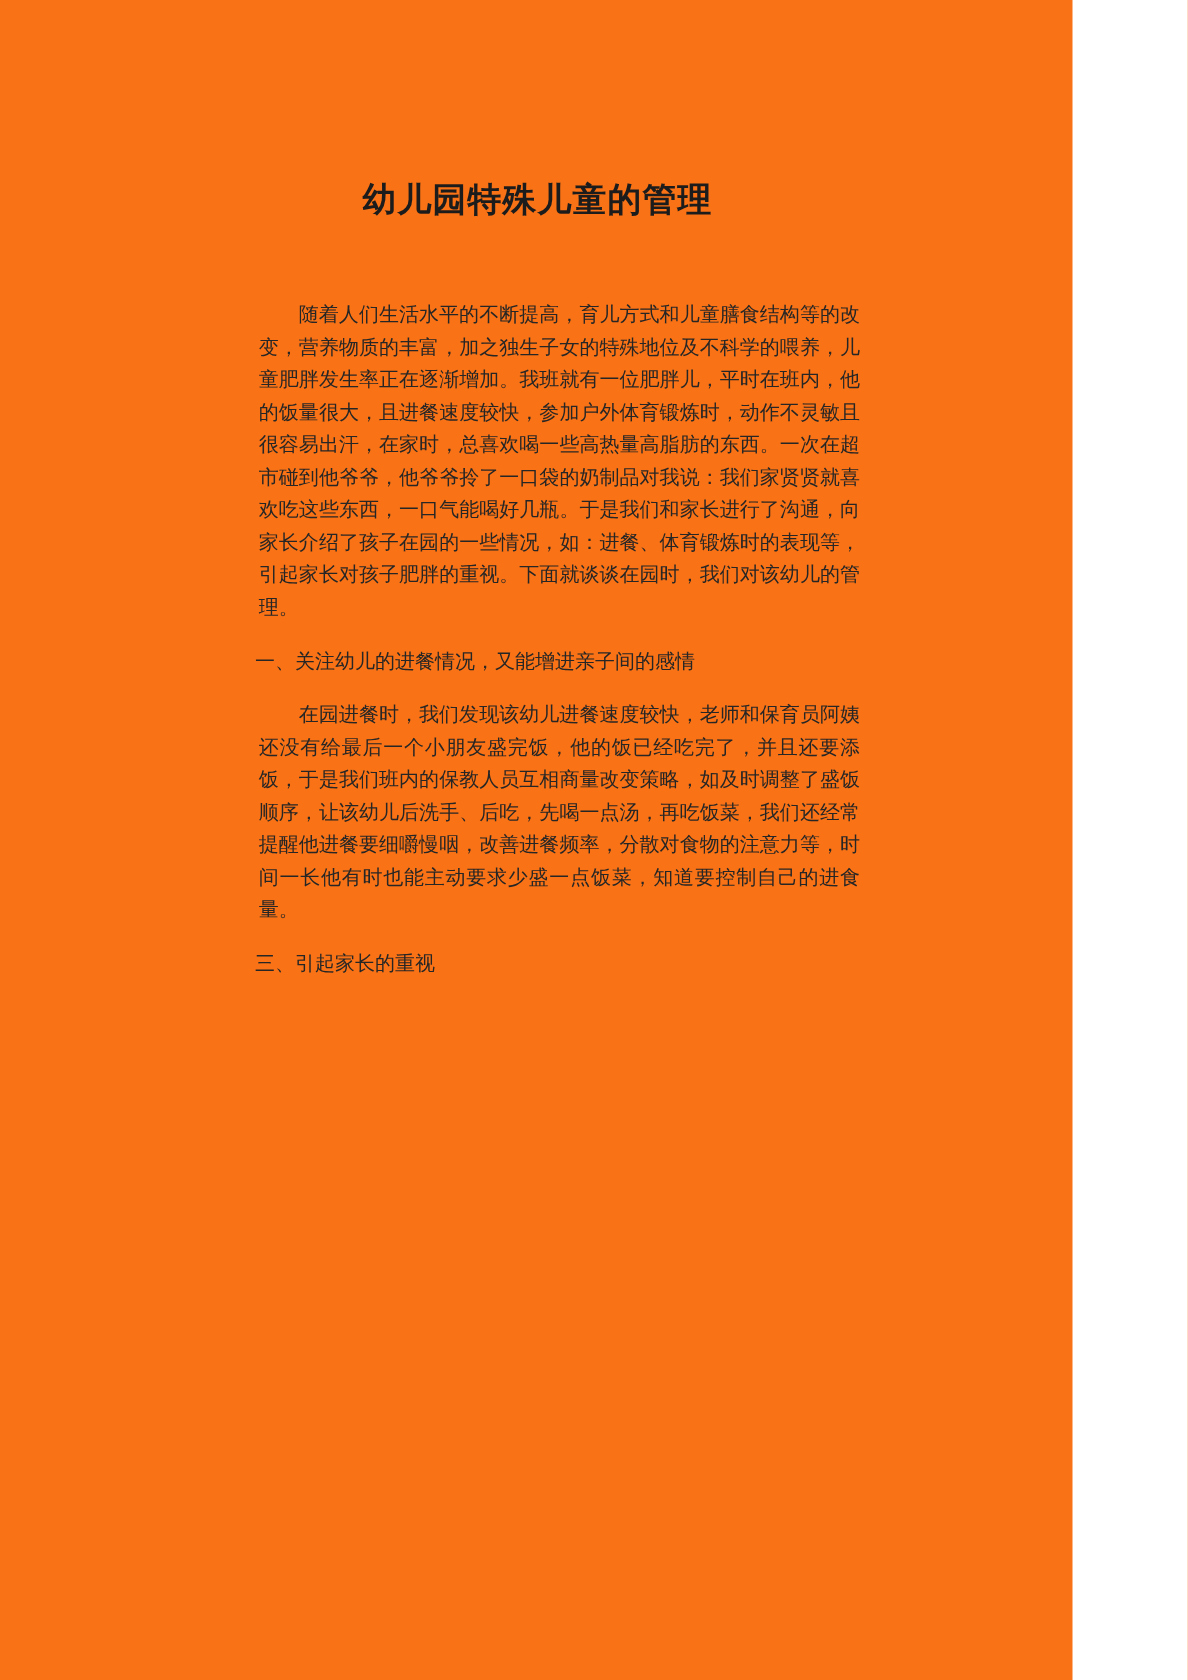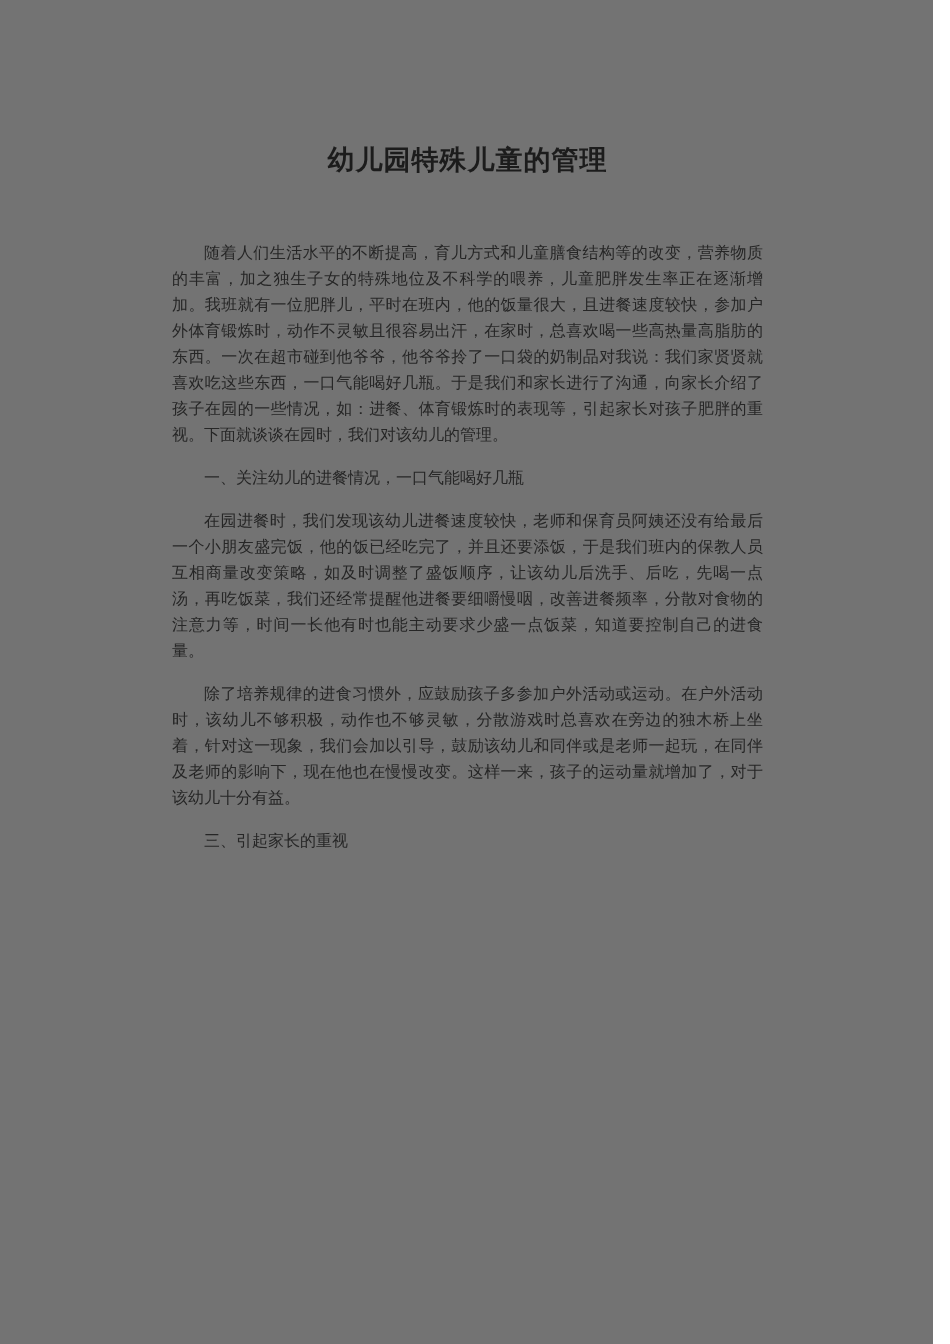--- a/index.html
+++ b/index.html
@@ -4,23 +4,23 @@
 <style>
   * { margin: 0; padding: 0; box-sizing: border-box; }
   html, body { background: #ffffff; }
   body {
     width: 950px;
     height: 1344px;
     overflow: hidden;
     font-family: "Liberation Sans", "DejaVu Sans", sans-serif;
   }
   .page {
-    width: 933px;
+    width: 858px;
     height: 1344px;
-    background: #737373;
+    background: #f97316;
     position: relative;
   }
   .content {
     padding: 142px 170px 0 172px;
   }
   .doc-title {
     text-align: center;
     font-size: 27px;
     font-weight: bold;
     color: #1c1c1c;
@@ -30,37 +30,37 @@
   .para, .heading {
     font-size: 16px;
     line-height: 26px;
     color: #262626;
     text-indent: 2em;
     margin: 0 0 17px 0;
   }
   .para {
     text-align: justify;
     text-justify: inter-ideograph;
+    margin-left: 35px;
   }
   .heading {
     font-weight: normal;
   }
 </style>
 </head>
 <body>
 
 <div class="page">
   <div class="content">
     <h1 class="doc-title">幼儿园特殊儿童的管理</h1>
 
     <p class="para">随着人们生活水平的不断提高，育儿方式和儿童膳食结构等的改变，营养物质的丰富，加之独生子女的特殊地位及不科学的喂养，儿童肥胖发生率正在逐渐增加。我班就有一位肥胖儿，平时在班内，他的饭量很大，且进餐速度较快，参加户外体育锻炼时，动作不灵敏且很容易出汗，在家时，总喜欢喝一些高热量高脂肪的东西。一次在超市碰到他爷爷，他爷爷拎了一口袋的奶制品对我说：我们家贤贤就喜欢吃这些东西，一口气能喝好几瓶。于是我们和家长进行了沟通，向家长介绍了孩子在园的一些情况，如：进餐、体育锻炼时的表现等，引起家长对孩子肥胖的重视。下面就谈谈在园时，我们对该幼儿的管理。</p>
 
-    <p class="heading">一、关注幼儿的进餐情况，一口气能喝好几瓶</p>
+    <p class="heading">一、关注幼儿的进餐情况，又能增进亲子间的感情</p>
 
     <p class="para">在园进餐时，我们发现该幼儿进餐速度较快，老师和保育员阿姨还没有给最后一个小朋友盛完饭，他的饭已经吃完了，并且还要添饭，于是我们班内的保教人员互相商量改变策略，如及时调整了盛饭顺序，让该幼儿后洗手、后吃，先喝一点汤，再吃饭菜，我们还经常提醒他进餐要细嚼慢咽，改善进餐频率，分散对食物的注意力等，时间一长他有时也能主动要求少盛一点饭菜，知道要控制自己的进食量。</p>
 
 
-    <p class="para">除了培养规律的进食习惯外，应鼓励孩子多参加户外活动或运动。在户外活动时，该幼儿不够积极，动作也不够灵敏，分散游戏时总喜欢在旁边的独木桥上坐着，针对这一现象，我们会加以引导，鼓励该幼儿和同伴或是老师一起玩，在同伴及老师的影响下，现在他也在慢慢改变。这样一来，孩子的运动量就增加了，对于该幼儿十分有益。</p>
 
     <p class="heading">三、引起家长的重视</p>
 
   </div>
 </div>
 
 </body></html>

